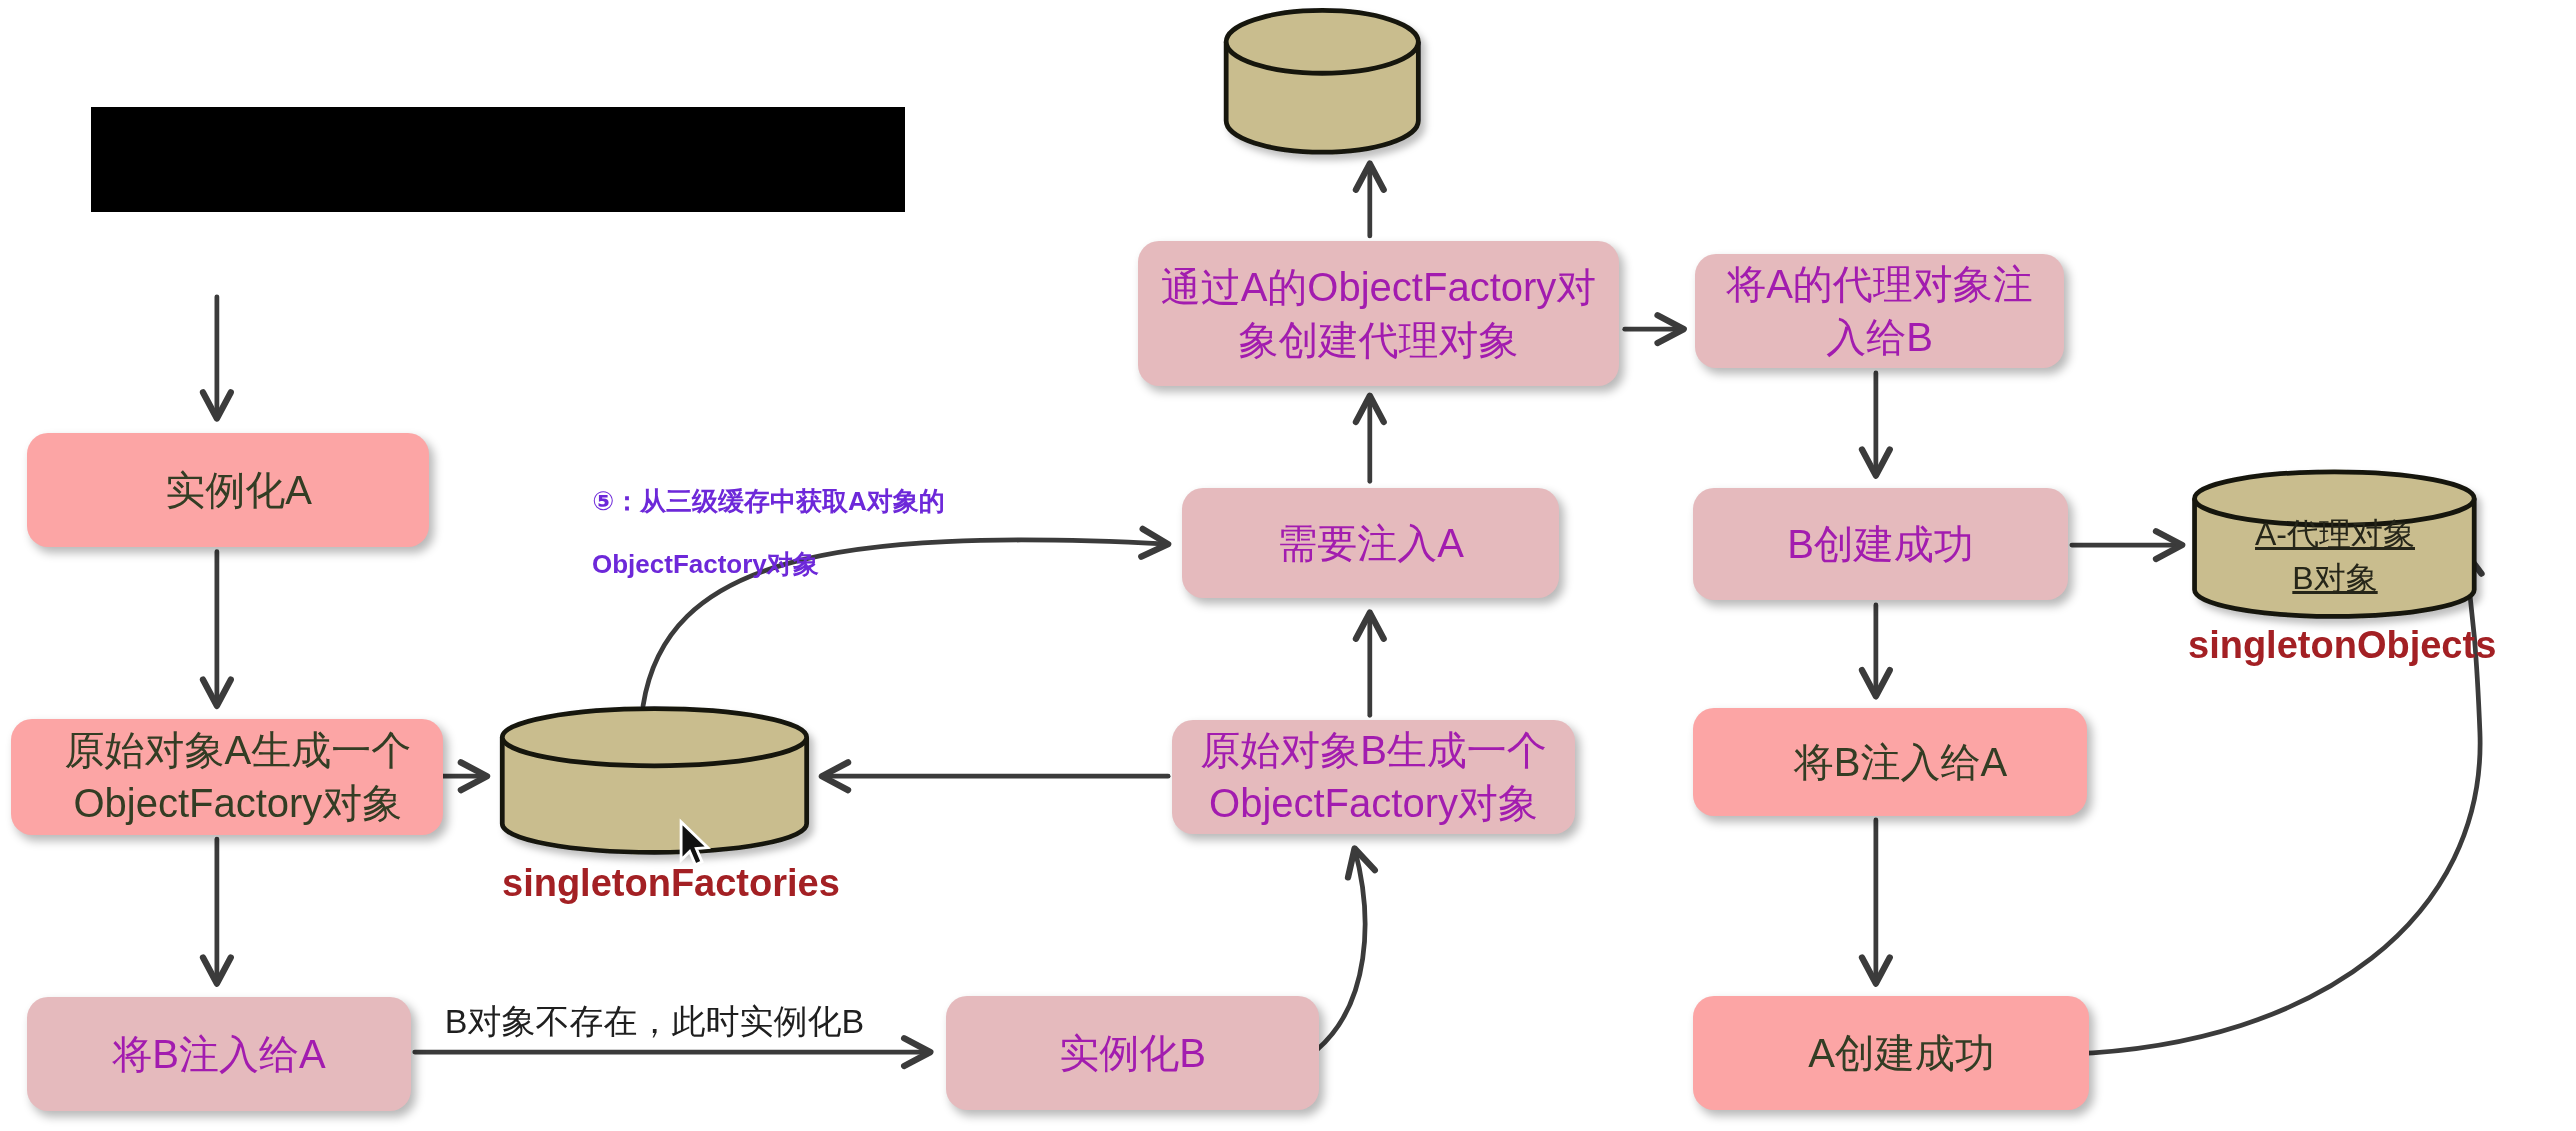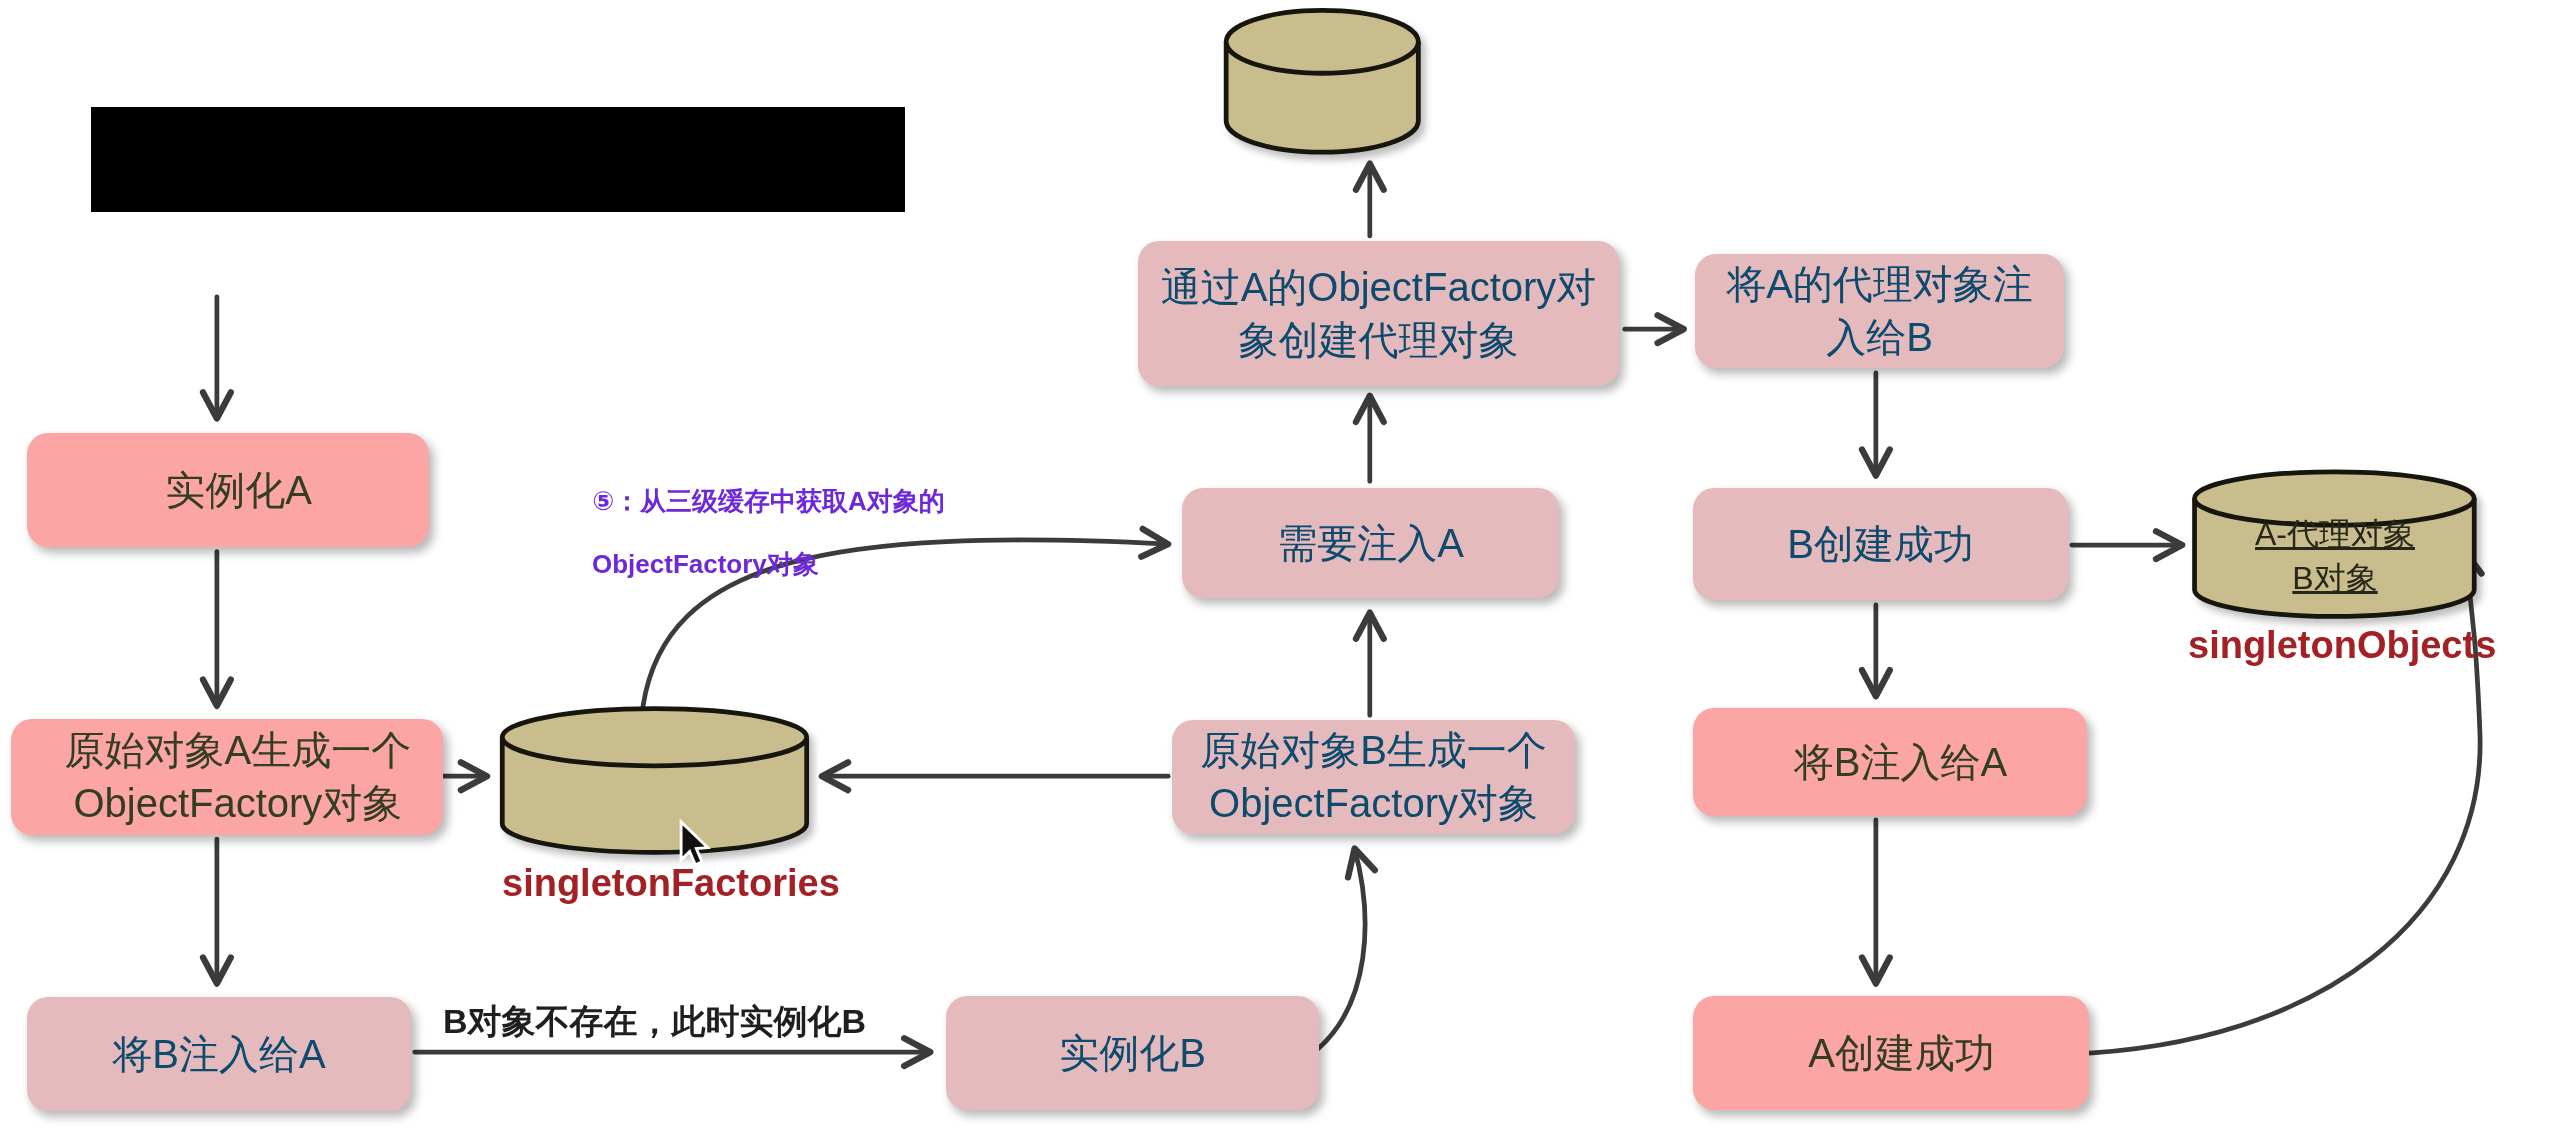--- a/index.html
+++ b/index.html
@@ -15,37 +15,37 @@
     position:absolute;
     border-radius:21px;
     display:flex;flex-direction:column;
     align-items:center;justify-content:center;
     text-align:center;
     font-size:40px;
     box-shadow:4.8px 5.7px 9.5px rgba(0,0,0,0.28);
     line-height:53px;
   }
   .box-green{background:#fca5a5;color:#333d24;padding-left:21px;}
-  .box-pink{background:#e5babd;color:#0c4a6e;justify-content:center;}
+  .box-pink{background:#e5babd;color:#a21caf;justify-content:center;}
   .redaction{position:absolute;background:#000000;}
   .store-label{
     position:absolute;color:#a32024;font-size:38px;font-weight:bold;
     white-space:nowrap;
   }
   .store-label.centered{text-align:center;}
   .cyl-text{
     position:absolute;color:#262619;font-size:32px;line-height:44px;
     text-align:center;display:flex;flex-direction:column;align-items:center;justify-content:flex-start;text-decoration:underline;
   }
   .annotation{
     position:absolute;color:#6d28d9;font-size:26px;font-weight:bold;
     line-height:63px;white-space:nowrap;
   }
   .edge-label{
-    position:absolute;color:#1f1f1f;font-size:34px;font-weight:bold;
+    position:absolute;color:#1f1f1f;font-size:34px;font-weight:normal;
     text-align:center;white-space:nowrap;
   }
 </style>
 </head>
 <body>
 
 <div id="canvas">
 
   <svg id="arrow-layer" viewBox="0 0 2708 1190" xmlns="http://www.w3.org/2000/svg">
     <defs>

